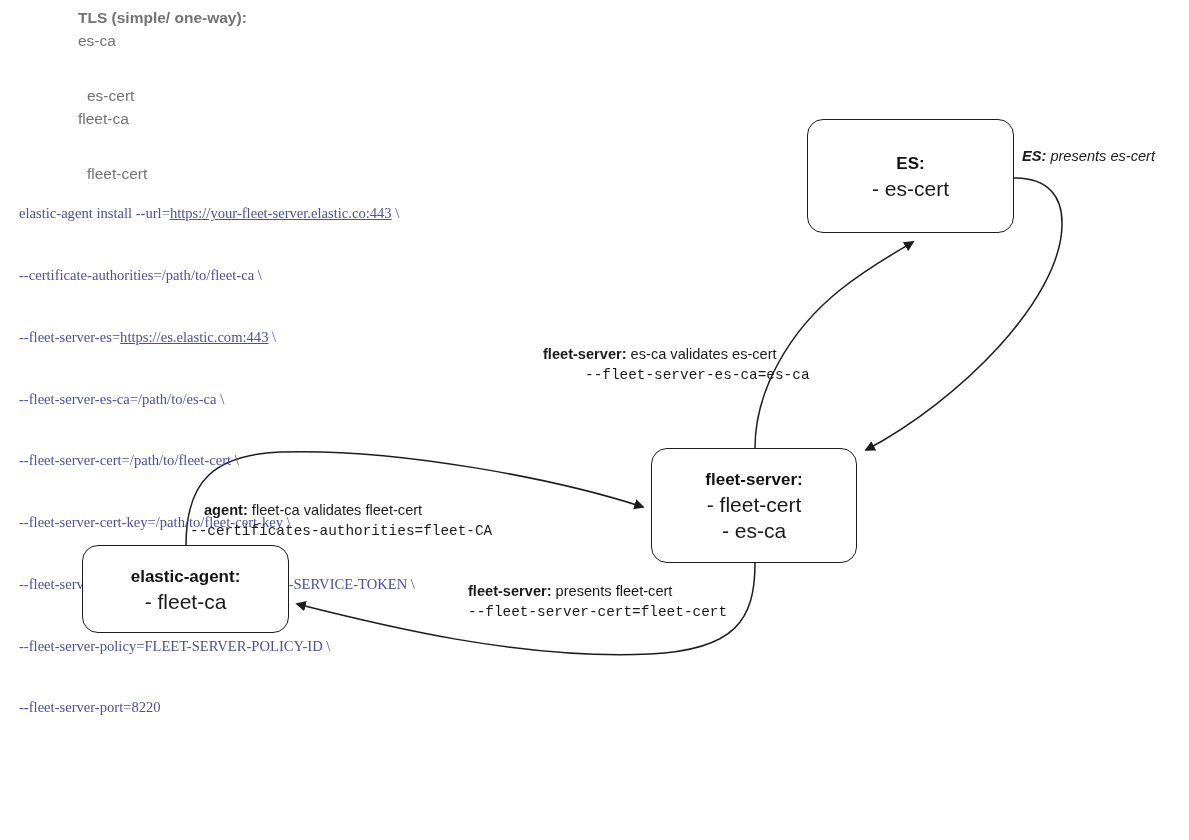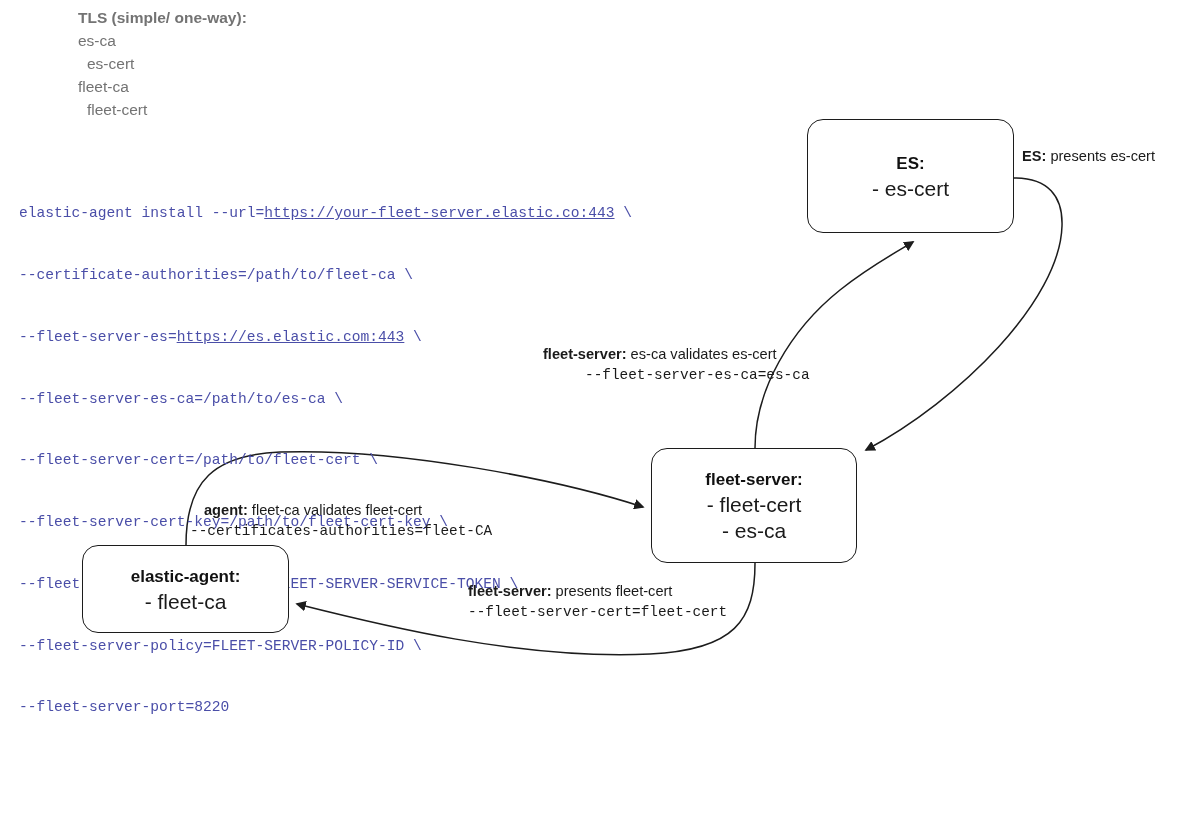--- a/index.html
+++ b/index.html
@@ -33,28 +33,28 @@
     top: 6px;
     font-size: 15.5px;
     line-height: 23px;
     color: #737373;
   }
   .tls-title {
     font-weight: bold;
     font-size: 15.5px;
   }
   .tls-line { white-space: pre; }
-  .tls-indent { padding-left: 9px; }
+  .tls-indent { padding-left: 9px; margin-top: 32px; }
 
   
   .cmd-block {
     position: absolute;
     left: 19px;
     top: 162px;
-    font-family: Liberation Mono, monospace;
+    font-family: Liberation Serif, serif;
     font-size: 14.6px;
     line-height: 20.6px;
     color: #4a4ea8;
     white-space: pre;
   }
   .cmd-line { white-space: pre; }
   .cmd-url {
     text-decoration: underline;
     color: #4a4ea8;
   }
@@ -94,21 +94,21 @@
     line-height: 21px;
     color: #1a1a1a;
     white-space: nowrap;
   }
   .lbl-strong { font-weight: bold; }
   .lbl-mono {
     font-family: "Liberation Mono", "DejaVu Sans Mono", monospace;
     font-size: 14.4px;
     color: #1a1a1a;
   }
-  #label-es-presents   { left: 1022px; top: 146px; }
+  #label-es-presents   { left: 1022px; top: 146px; font-style: italic; }
   #label-fs-esca       { left: 543px;  top: 344px; }
   #label-agent-fleetca { left: 190px;  top: 500px; }
   #label-fs-presents   { left: 468px;  top: 558px; margin-top: 23px; }
   .lbl-row-2 { display: block; }
   #label-fs-esca .lbl-row-2       { padding-left: 42px; }
   #label-agent-fleetca .lbl-row-1 { padding-left: 14px; }
   #label-fs-presents .lbl-row-2   { padding-left: 0px; font-family: Liberation Mono, monospace; }
 </style>
 </head>
 <body>

